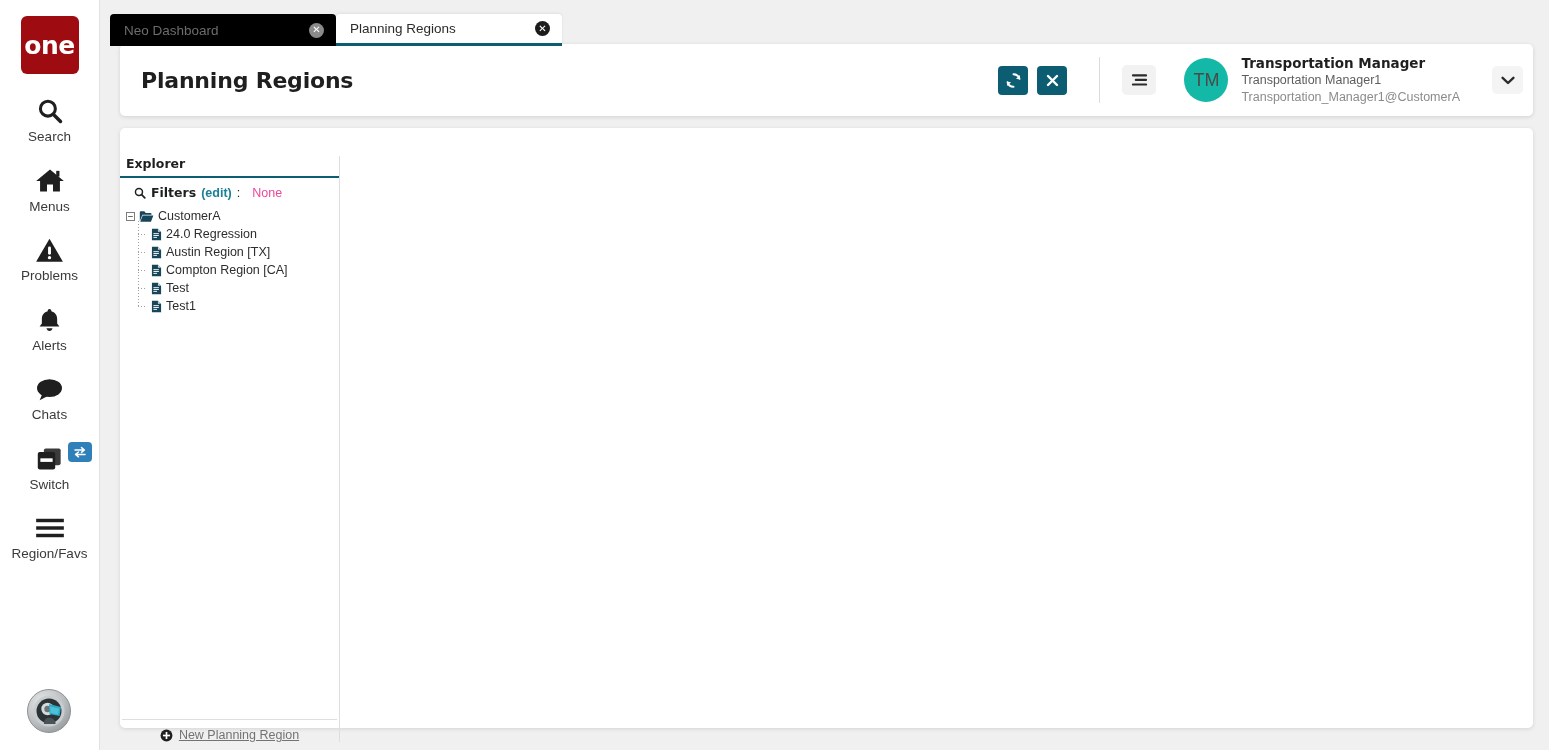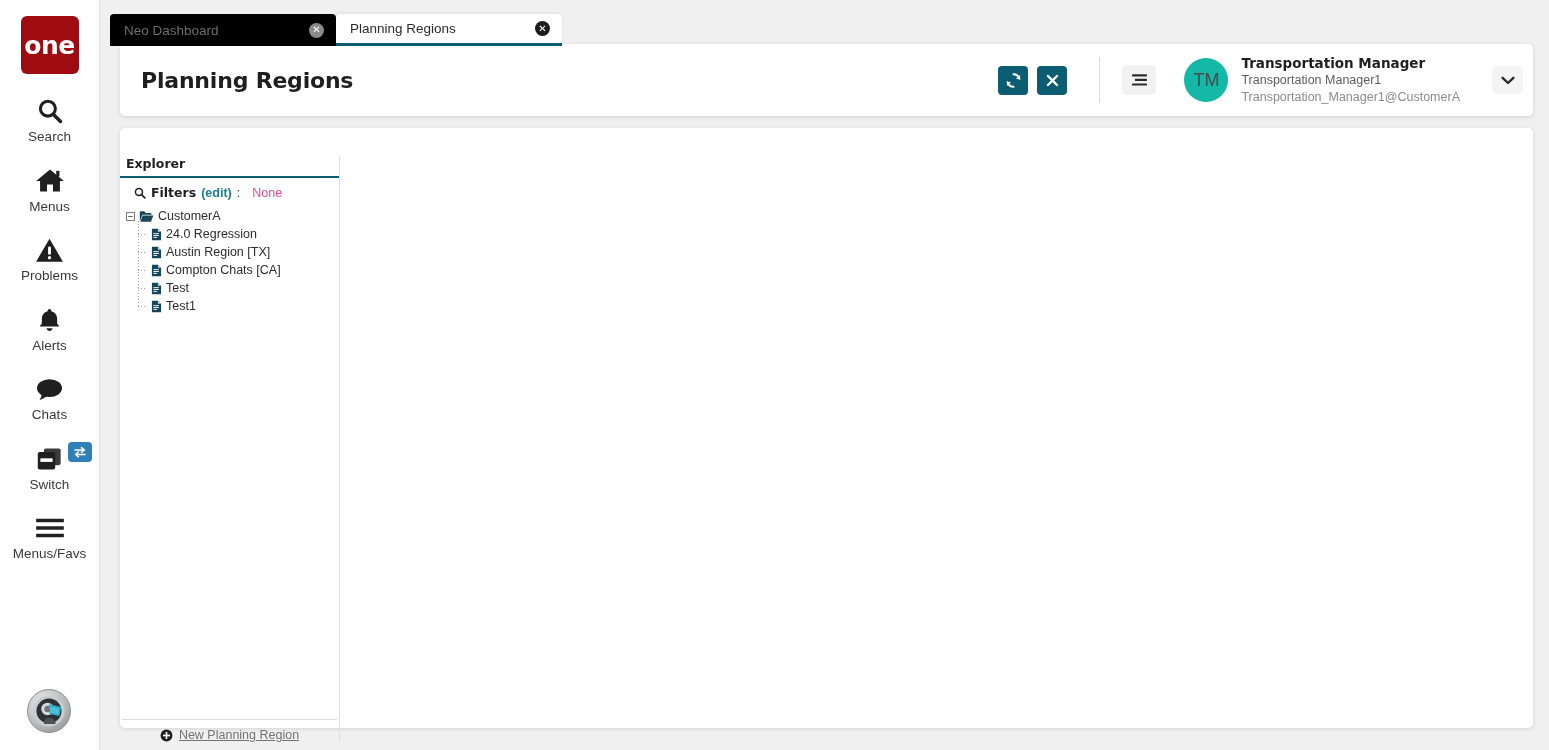--- a/index.html
+++ b/index.html
@@ -261,21 +261,21 @@
   </div>
 
   <div class="rail-item">
     <span class="rail-ico">
       <svg class="ico" width="30" height="22" viewBox="0 0 26 19">
         <rect x="1" y="1.5" width="24" height="3" fill="#1f1f1f"></rect>
         <rect x="1" y="8" width="24" height="3" fill="#1f1f1f"></rect>
         <rect x="1" y="14.5" width="24" height="3" fill="#1f1f1f"></rect>
       </svg>
     </span>
-    <span class="rail-label">Menus/Favs</span>
+    <span class="rail-label">Region/Favs</span>
   </div>
 
   <div id="rail-avatar">
     <svg class="ico" width="34" height="34" viewBox="0 0 34 34">
       <circle cx="17" cy="17" r="15.5" fill="#c9ccce"></circle>
       <circle cx="17" cy="17" r="12.5" fill="#2b3336"></circle>
       <path d="M12 29 C12 22 22 22 23.5 28.5 L23.5 30 L12 30 Z" fill="#4a5458"></path>
       <circle cx="15.5" cy="15" r="6.2" fill="#d6d9db"></circle>
       <circle cx="15.5" cy="15" r="3.2" fill="#6d7477"></circle>
       <path d="M17 10 L29 13 L27.5 22 L17.5 20 Z" fill="#2fa8c6"></path>
@@ -409,21 +409,21 @@
       <div class="tree-node tree-child">
         <span>
           <svg class="ico" width="11" height="13" viewBox="0 0 12 14">
             <path d="M1 0.6 H7.6 L11 4 V13.4 H1 Z" fill="#17455a"></path>
             <path d="M7.6 0.6 L11 4 H7.6 Z" fill="#cfd8dc"></path>
             <rect x="2.6" y="5.6" width="6" height="1" fill="#fff"></rect>
             <rect x="2.6" y="7.6" width="6" height="1" fill="#fff"></rect>
             <rect x="2.6" y="9.6" width="4" height="1" fill="#fff"></rect>
           </svg>
         </span>
-        <span>Compton Chats [CA]</span>
+        <span>Compton Region [CA]</span>
       </div>
 
       <div class="tree-node tree-child">
         <span>
           <svg class="ico" width="11" height="13" viewBox="0 0 12 14">
             <path d="M1 0.6 H7.6 L11 4 V13.4 H1 Z" fill="#17455a"></path>
             <path d="M7.6 0.6 L11 4 H7.6 Z" fill="#cfd8dc"></path>
             <rect x="2.6" y="5.6" width="6" height="1" fill="#fff"></rect>
             <rect x="2.6" y="7.6" width="6" height="1" fill="#fff"></rect>
             <rect x="2.6" y="9.6" width="4" height="1" fill="#fff"></rect>

